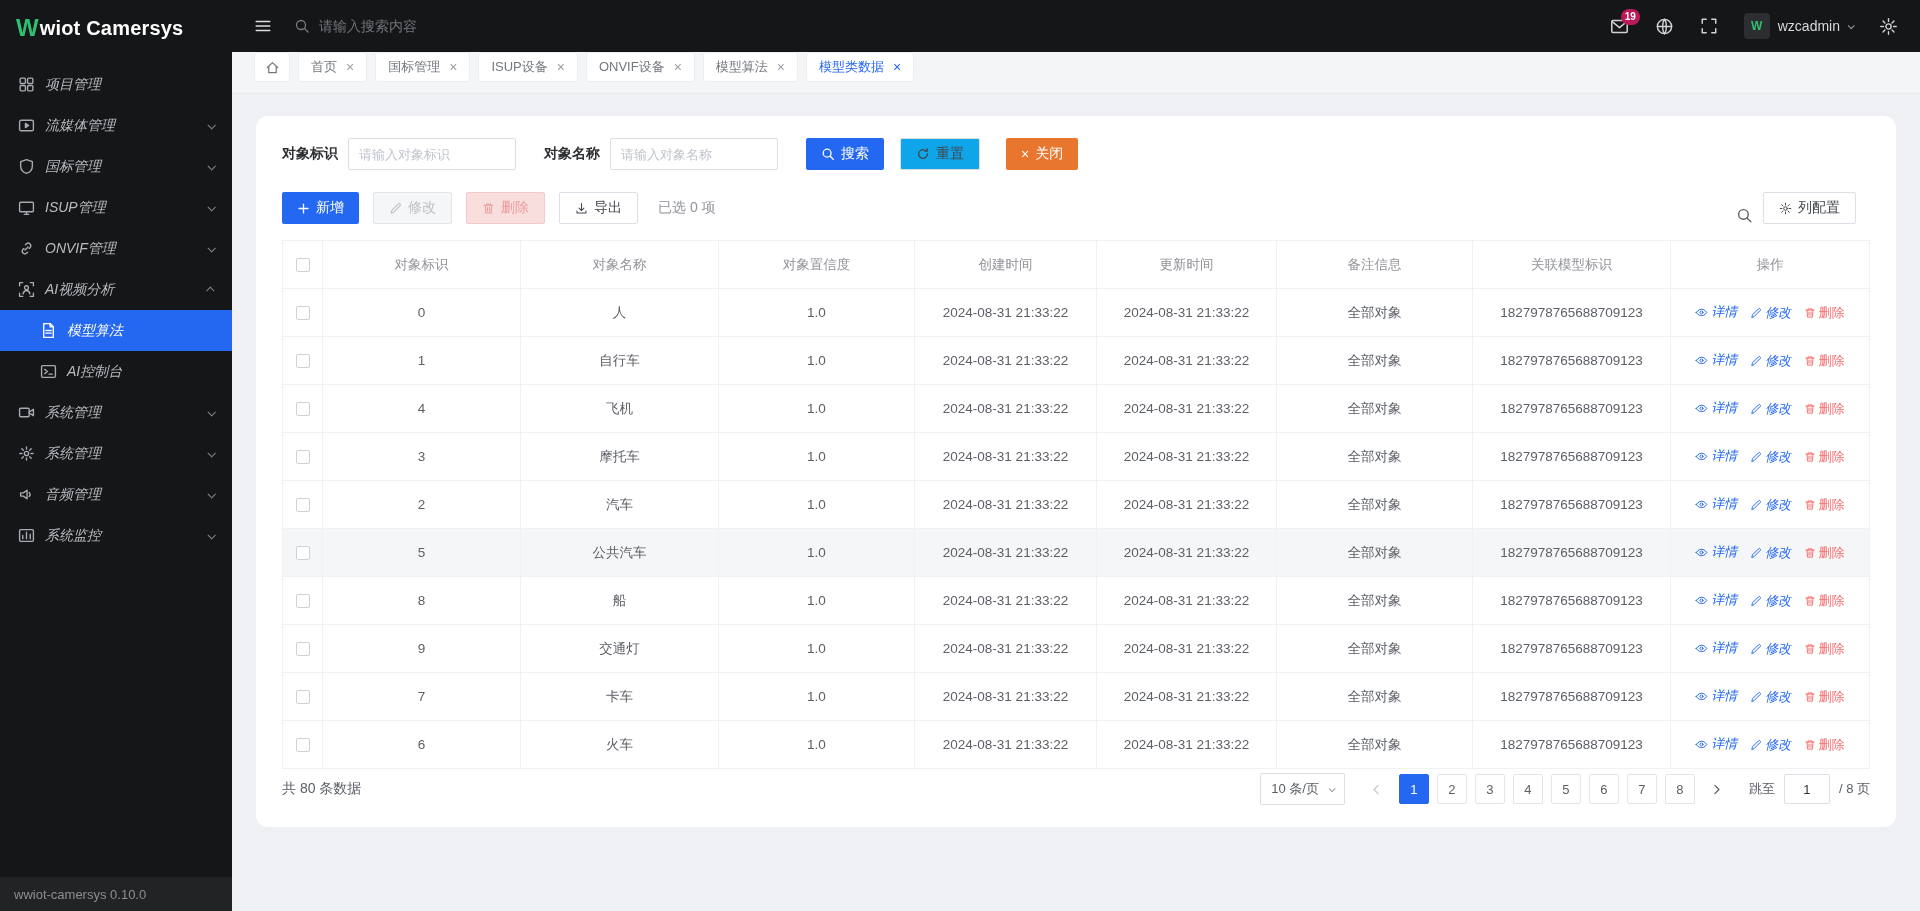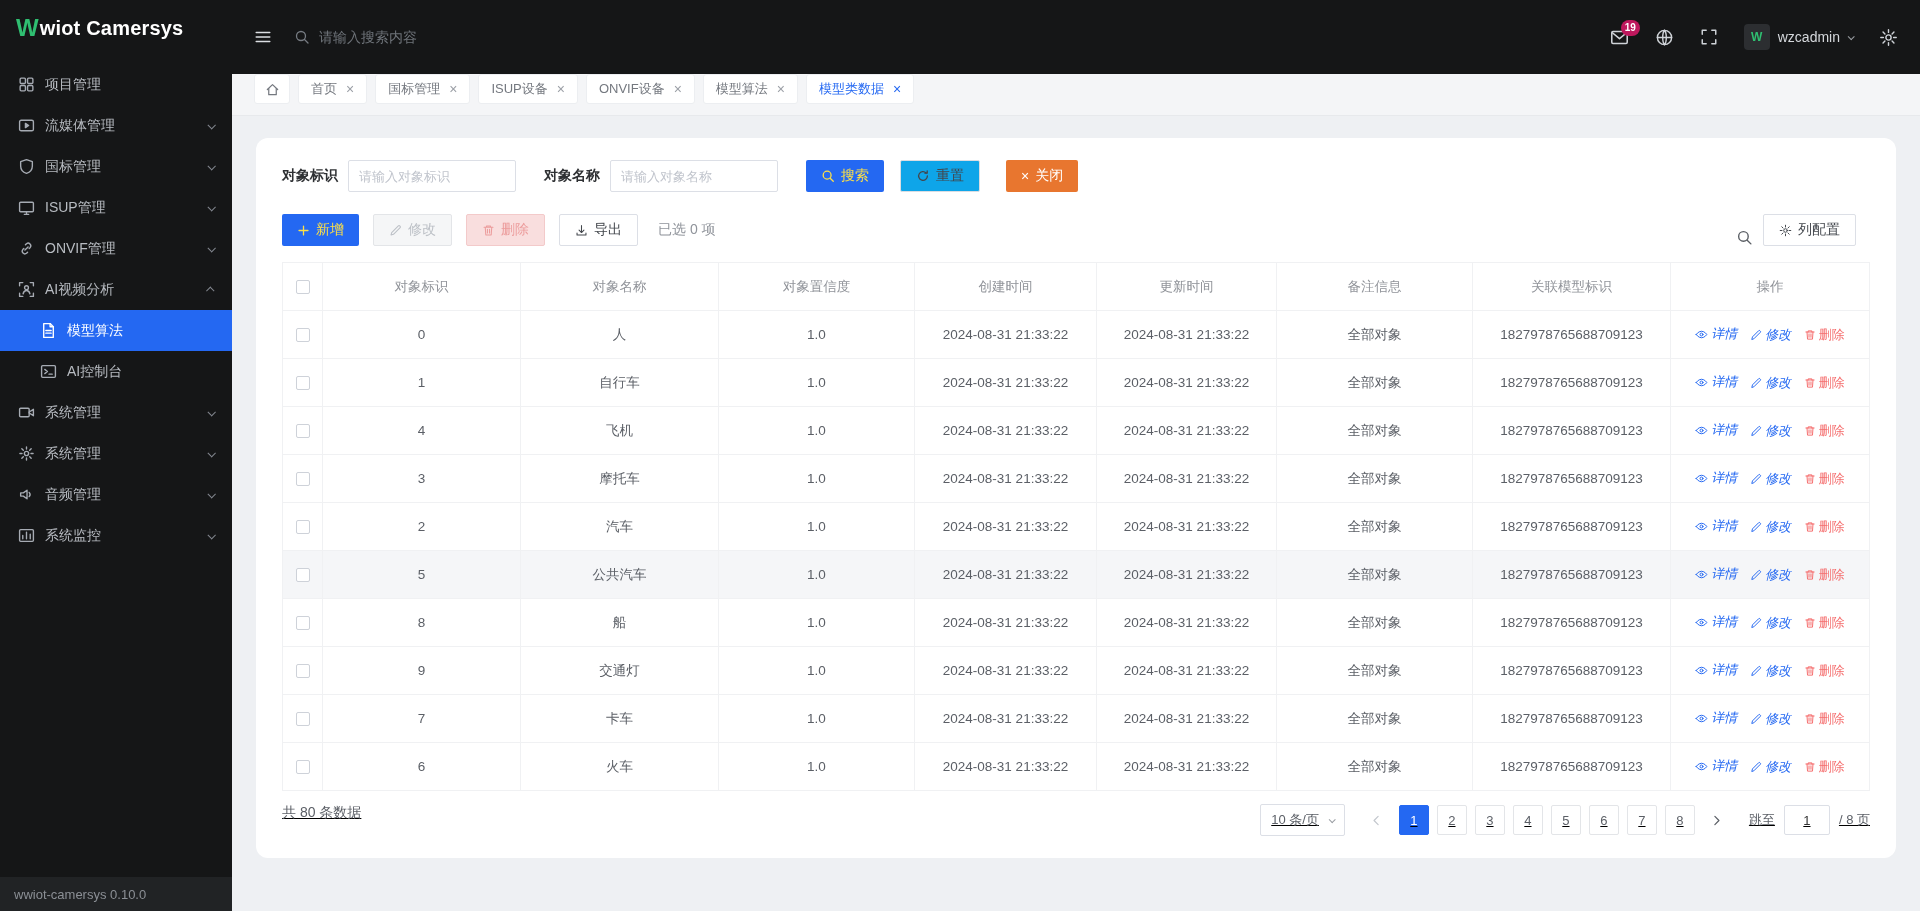--- a/index.html
+++ b/index.html
@@ -5,35 +5,35 @@
   * { margin:0; padding:0; box-sizing:border-box; }
   html,body { width:1920px; height:911px; }
   body { font-family:"Liberation Sans","DejaVu Sans",sans-serif; background:#eef0f3; overflow:hidden; }
   .app { display:flex; width:100%; height:100%; }
 
   
   .sidebar { width:232px; background:#151617; display:flex; flex-direction:column; flex-shrink:0; }
   .logo { height:56px; display:flex; align-items:center; padding:0 16px; flex-shrink:0; }
   .logo-mark { color:#2fbf71; font-size:24px; font-weight:700; margin-right:1px; }
   .logo-text { color:#ffffff; font-size:20px; font-weight:600; letter-spacing:.2px; }
-  .menu { flex:1; padding-top:8px; overflow:hidden; }
+  .menu { flex:1; padding-top:8px; overflow:hidden;font-style:italic; }
   .menu-item { height:41px; display:flex; align-items:center; padding:0 18px; color:#b8bcc2; font-size:14px; cursor:pointer; }
   .menu-item .mi { display:flex; margin-right:10px; color:#a6abb3; }
   .menu-item.child { padding-left:40px; }
   .menu-item.active { background:#2468f2; color:#fff; }
   .menu-item.active .mi { color:#fff; }
   .chev { width:6px; height:6px; border-right:1.4px solid #82868e; border-bottom:1.4px solid #82868e; margin-left:auto; transform:rotate(45deg) translateY(-1px); }
   .chev.up { transform:rotate(-135deg) translateY(-1px); }
   .version { height:34px; background:#212325; color:#8b8f95; font-size:13px; display:flex; align-items:center; padding:0 14px; flex-shrink:0; }
 
   
   .main { flex:1; display:flex; flex-direction:column; min-width:0; }
 
   
-  .topbar { height:74px; background:#151617; display:flex; align-items:center; padding:0 22px; flex-shrink:0; }
+  .topbar { height:52px; background:#151617; display:flex; align-items:center; padding:0 22px; flex-shrink:0; }
   .burger { color:#dcdfe3; display:flex; margin-right:22px; cursor:pointer; }
   .hsearch { display:flex; align-items:center; gap:9px; color:#767b82; }
   .hsearch input { background:transparent; border:none; outline:none; color:#d5d8dc; font-size:14px; width:230px; }
   .hsearch input::placeholder { color:#6e7379; }
   .top-right { margin-left:auto; display:flex; align-items:center; gap:26px; }
   .icon-btn { position:relative; color:#cfd3d8; display:flex; cursor:pointer; }
   .badge { position:absolute; top:-8px; right:-11px; background:#be185d; color:#fff; font-size:10px; min-width:18px; height:16px; border-radius:8px; display:flex; align-items:center; justify-content:center; padding:0 4px; font-weight:700; }
   .user { display:flex; align-items:center; gap:8px; color:#d5d8dc; font-size:14px; cursor:pointer; }
   .avatar { width:26px; height:26px; border-radius:4px; background:#2c2e31; color:#2fbf71; font-weight:700; font-size:12px; display:flex; align-items:center; justify-content:center; }
   .caret { width:5px; height:5px; border-right:1.3px solid #9a9ea3; border-bottom:1.3px solid #9a9ea3; transform:rotate(45deg) translateY(-1px); }
@@ -52,21 +52,21 @@
   .card { background:#fff; border-radius:12px; padding:22px 26px; }
 
   
   .filter-row { display:flex; align-items:center; margin-bottom:22px; }
   .f-group { display:flex; align-items:center; margin-right:28px; }
   .f-label { font-size:14px; font-weight:600; color:#2e3033; margin-right:10px; white-space:nowrap; }
   .f-input { width:168px; height:32px; border:1px solid #dcdfe6; border-radius:2px; padding:0 10px; font-size:13px; color:#333; outline:none; font-family:inherit; }
   .f-input::placeholder { color:#c0c4cc; }
 
   .btn { height:32px; border-radius:2px; border:none; display:inline-flex; align-items:center; gap:6px; padding:0 15px; font-size:14px; cursor:pointer; font-family:inherit; white-space:nowrap; }
-  .btn-primary { background:#2468f2; color:#fde047; }
+  .btn-primary { background:#2468f2; color:#ffffff; }
   .btn-gray { background:#0ea5e9; color:#43474d; border:1px solid #dadde2; margin-left:16px; }
   .btn-orange { background:#e8762f; color:#fff; margin-left:26px; }
   .btn-outline { background:#fff; color:#43474d; border:1px solid #dcdfe6; }
   .btn-disabled { background:#f5f6f7; color:#bcc0c6; border:1px solid #e3e5e8; cursor:not-allowed; }
   .btn-disabled-danger { background:#f9dede; color:#ec9c9c; border:1px solid #f3caca; cursor:not-allowed; }
 
   
   .toolbar { display:flex; align-items:center; margin-bottom:16px; }
   .toolbar .btn { margin-right:14px; margin-left:0; }
   .selected-text { color:#8f939a; font-size:14px; margin-left:6px; }
@@ -79,21 +79,21 @@
   th { color:#909399; font-weight:400; font-size:13.5px; background:#fff; }
   td { color:#5b5f66; font-size:13.5px; }
   tr.hover td { background:#f5f6f8; }
   .cb { width:14px; height:14px; border:1px solid #ced2d9; border-radius:2px; background:#fff; display:inline-block; vertical-align:middle; cursor:pointer; }
   .op { display:inline-flex; align-items:center; gap:3px; font-size:13px; cursor:pointer; text-decoration:none; }
   .op + .op { margin-left:9px; }
   .op.blue { color:#2468f2;font-style:italic; }
   .op.red { color:#f56c6c; }
 
   
-  .table-footer { display:flex; margin-top:13px;text-decoration:underline; }
+  .table-footer { display:flex; align-items:center; margin-top:4px; }
   .total-text { font-size:14px; color:#5b5f66; }
   .pager { margin-left:auto; display:flex; align-items:center; }
   .psize { height:32px; border:1px solid #dcdfe6; border-radius:2px; display:flex; align-items:center; padding:0 10px; font-size:13px; color:#5b5f66; gap:10px; cursor:pointer; margin-right:18px; }
   .psize .caret { border-color:#9a9ea3; }
   .pnav { width:28px; height:30px; display:flex; align-items:center; justify-content:center; cursor:pointer; }
   .pnav.prev { color:#c3c7cd; }
   .pnav.next { color:#5b5f66; }
   .pages { display:flex; gap:8px; margin:0 8px; }
   .page { min-width:30px; height:30px; border:1px solid #e3e5e8; background:#fff; border-radius:2px; color:#5b5f66; font-size:13px; cursor:pointer; display:flex; align-items:center; justify-content:center; font-family:inherit; padding:0 6px; }
   .page.active { background:#2468f2; border-color:#2468f2; color:#fff; }

